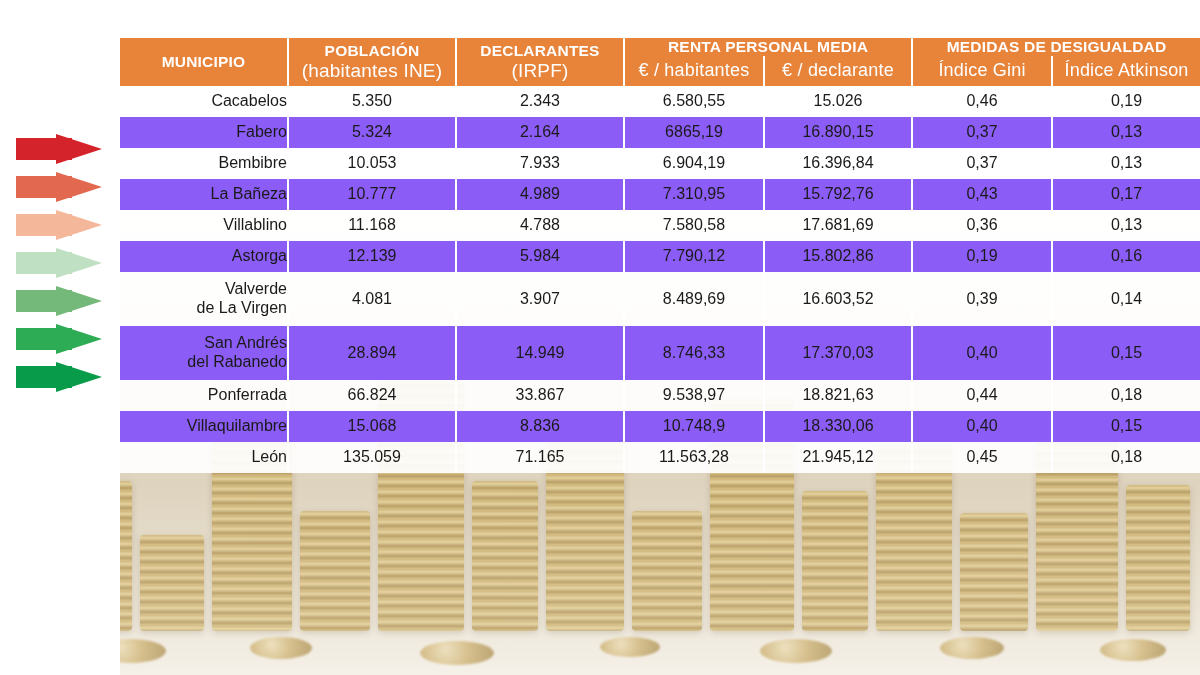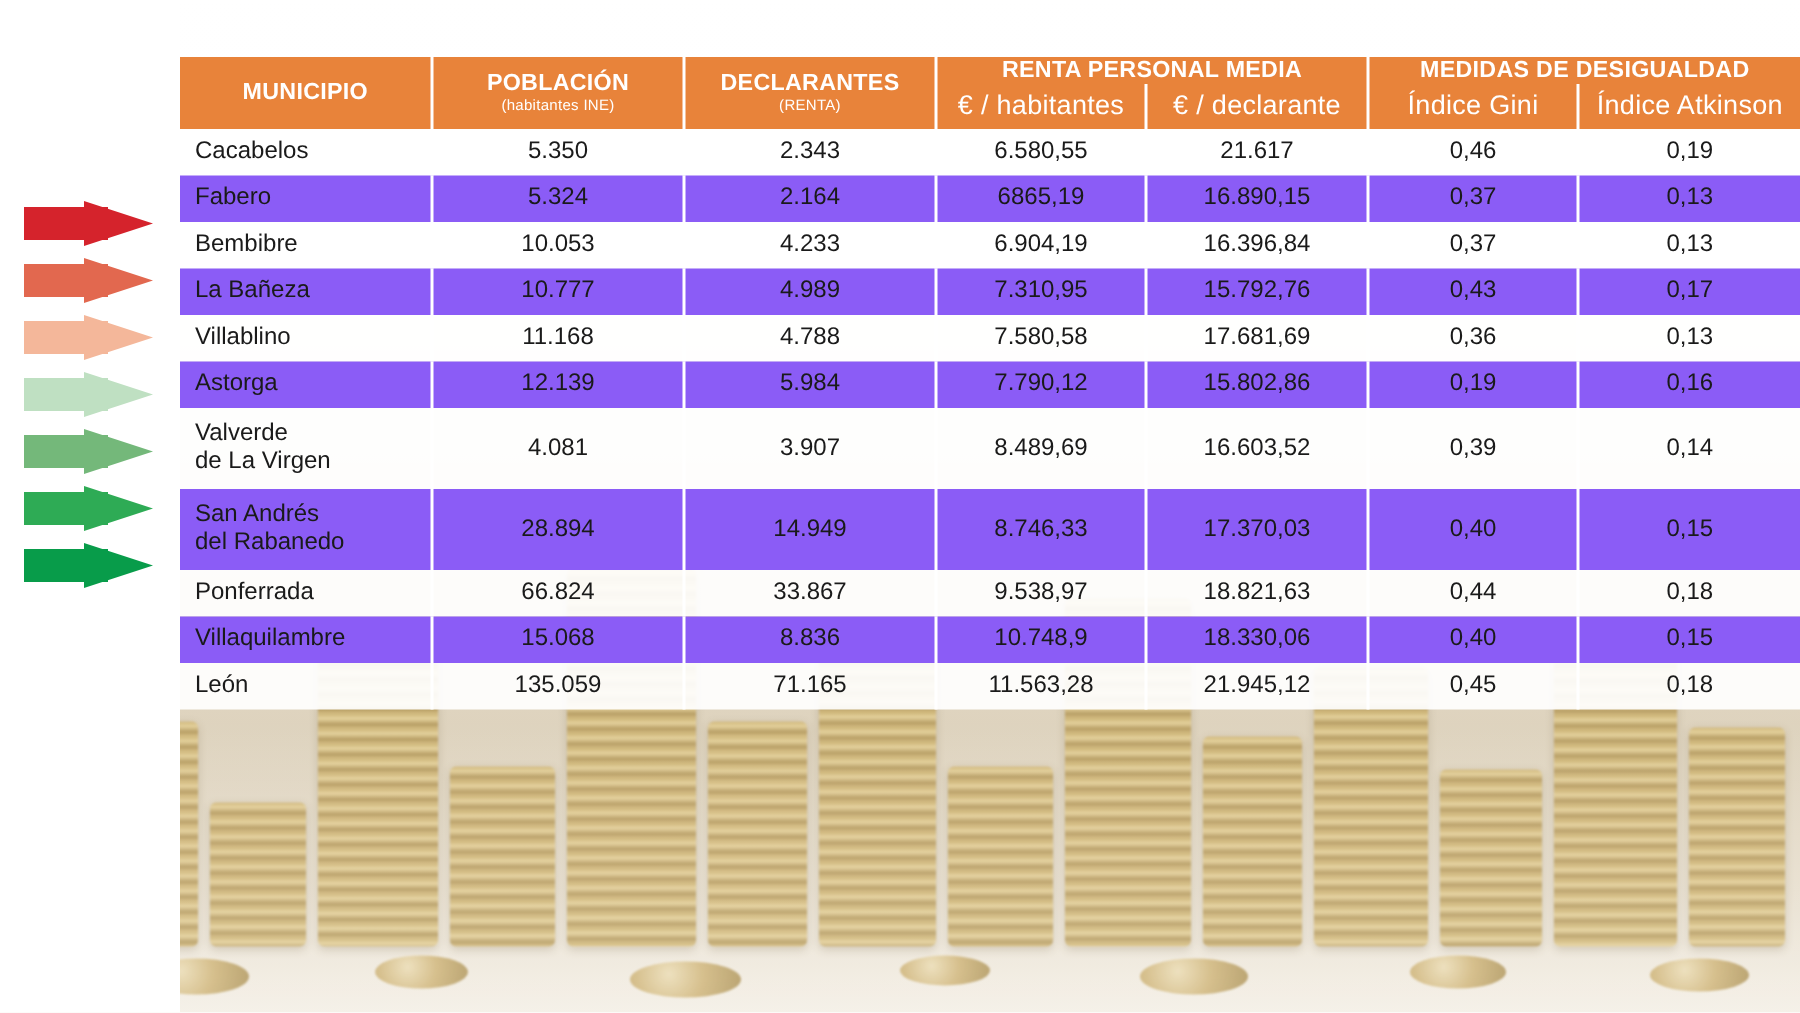--- a/index.html
+++ b/index.html
@@ -111,33 +111,33 @@
   }
   .hdr.sub {
     font-weight: normal;
     font-size: 18px;
     padding: 4px 4px 5px 4px;
   }
   .hdr.last { border-right: none; margin-left: 10px; }
   .hdr small {
     display: block;
     font-weight: normal;
-    font-size: 10px;
+    font-size: 19px;
   }
   td.cell {
     font-size: 16px;
     color: #1a1a1a;
     text-align: center;
     height: 31px;
     vertical-align: middle;
     border-right: 2px solid #ffffff;
     white-space: nowrap;
   }
   td.cell.name {
-    text-align: left;
+    text-align: right;
     padding-left: 10px;
   }
   td.cell.last { border-right: none; }
   tr.odd td.cell { background: rgba(255,255,255,0.92); }
   tr.even td.cell { background: #8b5cf6; }
   tr.tall td.cell { height: 54px; }
   .name-2 { line-height: 1.18; }
 
   
   col.c0 { width: 168px; }
@@ -226,55 +226,55 @@
       <tr>
         <th class="hdr" rowspan="2">
           <span>MUNICIPIO</span>
         </th>
         <th class="hdr" rowspan="2">
           <span>POBLACIÓN</span>
           <small>(habitantes INE)</small>
         </th>
         <th class="hdr" rowspan="2">
           <span>DECLARANTES</span>
-          <small>(RENTA)</small>
+          <small>(IRPF)</small>
         </th>
         <th class="hdr" colspan="2">RENTA PERSONAL MEDIA</th>
         <th class="hdr last" colspan="2">MEDIDAS DE DESIGUALDAD</th>
       </tr>
       <tr>
         <th class="hdr sub">€ / habitantes</th>
         <th class="hdr sub">€ / declarante</th>
         <th class="hdr sub">Índice Gini</th>
         <th class="hdr sub last">Índice Atkinson</th>
       </tr>
     </thead>
     <tbody id="tbody">
         <tr class="odd">
           <td class="cell name">Cacabelos</td>
           <td class="cell">5.350</td>
           <td class="cell">2.343</td>
           <td class="cell">6.580,55</td>
-          <td class="cell">21.617</td>
+          <td class="cell">15.026</td>
           <td class="cell">0,46</td>
           <td class="cell last">0,19</td>
         </tr>
         <tr class="even">
           <td class="cell name">Fabero</td>
           <td class="cell">5.324</td>
           <td class="cell">2.164</td>
           <td class="cell">6865,19</td>
           <td class="cell">16.890,15</td>
           <td class="cell">0,37</td>
           <td class="cell last">0,13</td>
         </tr>
         <tr class="odd">
           <td class="cell name">Bembibre</td>
           <td class="cell">10.053</td>
-          <td class="cell">4.233</td>
+          <td class="cell">7.933</td>
           <td class="cell">6.904,19</td>
           <td class="cell">16.396,84</td>
           <td class="cell">0,37</td>
           <td class="cell last">0,13</td>
         </tr>
         <tr class="even">
           <td class="cell name">La Bañeza</td>
           <td class="cell">10.777</td>
           <td class="cell">4.989</td>
           <td class="cell">7.310,95</td>

